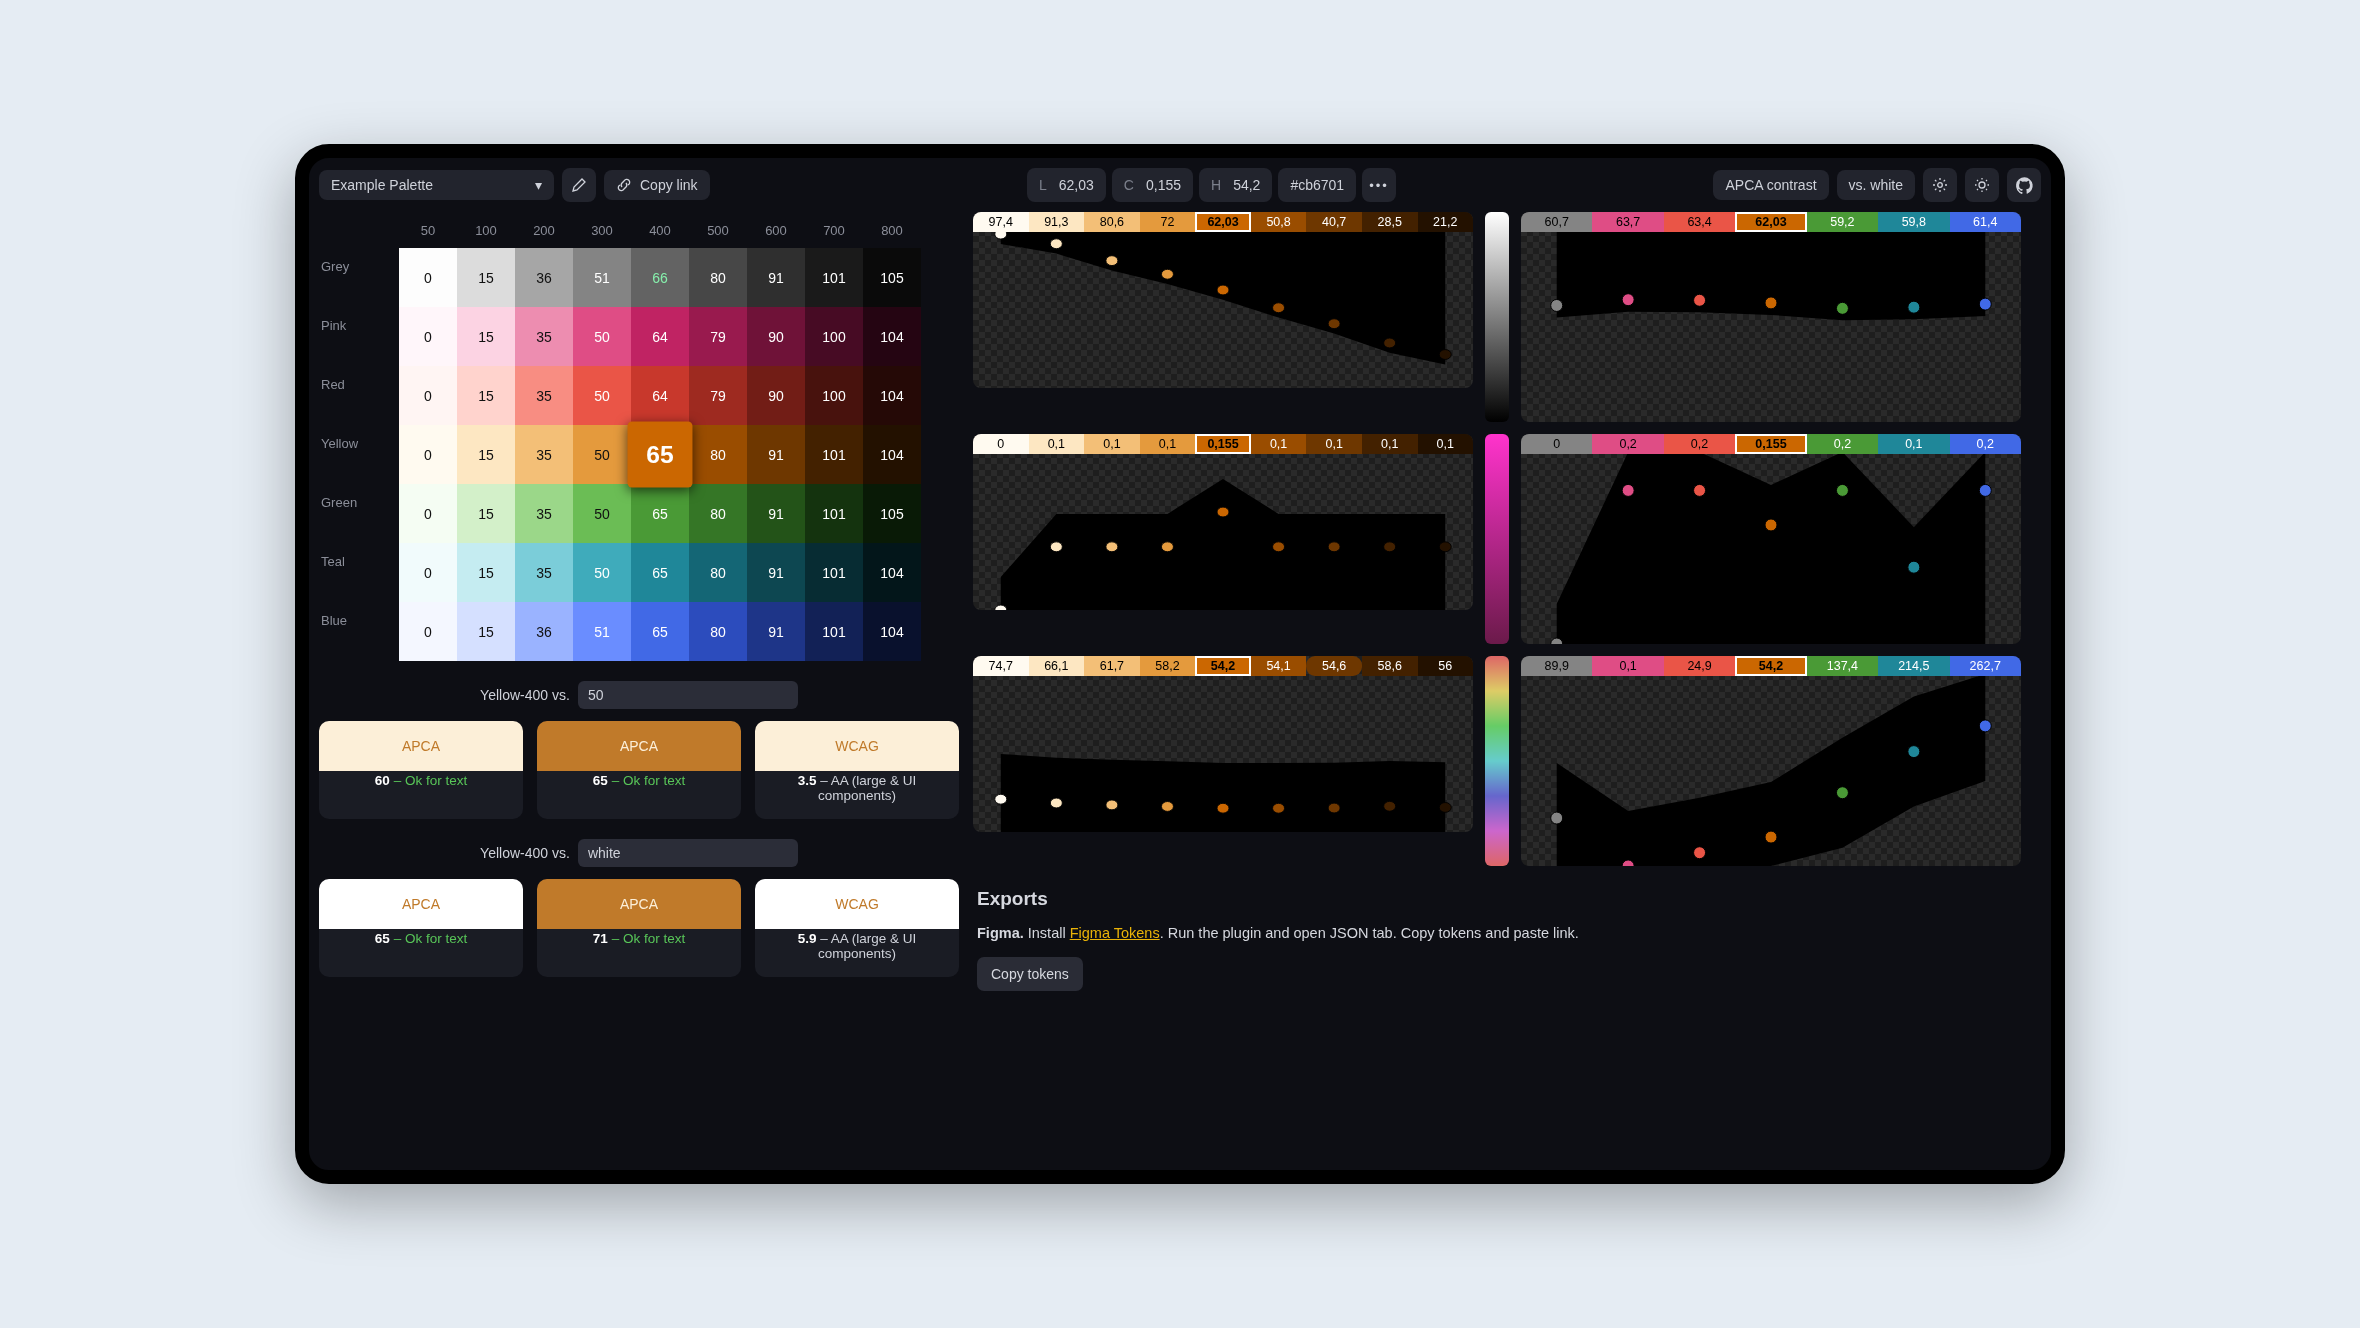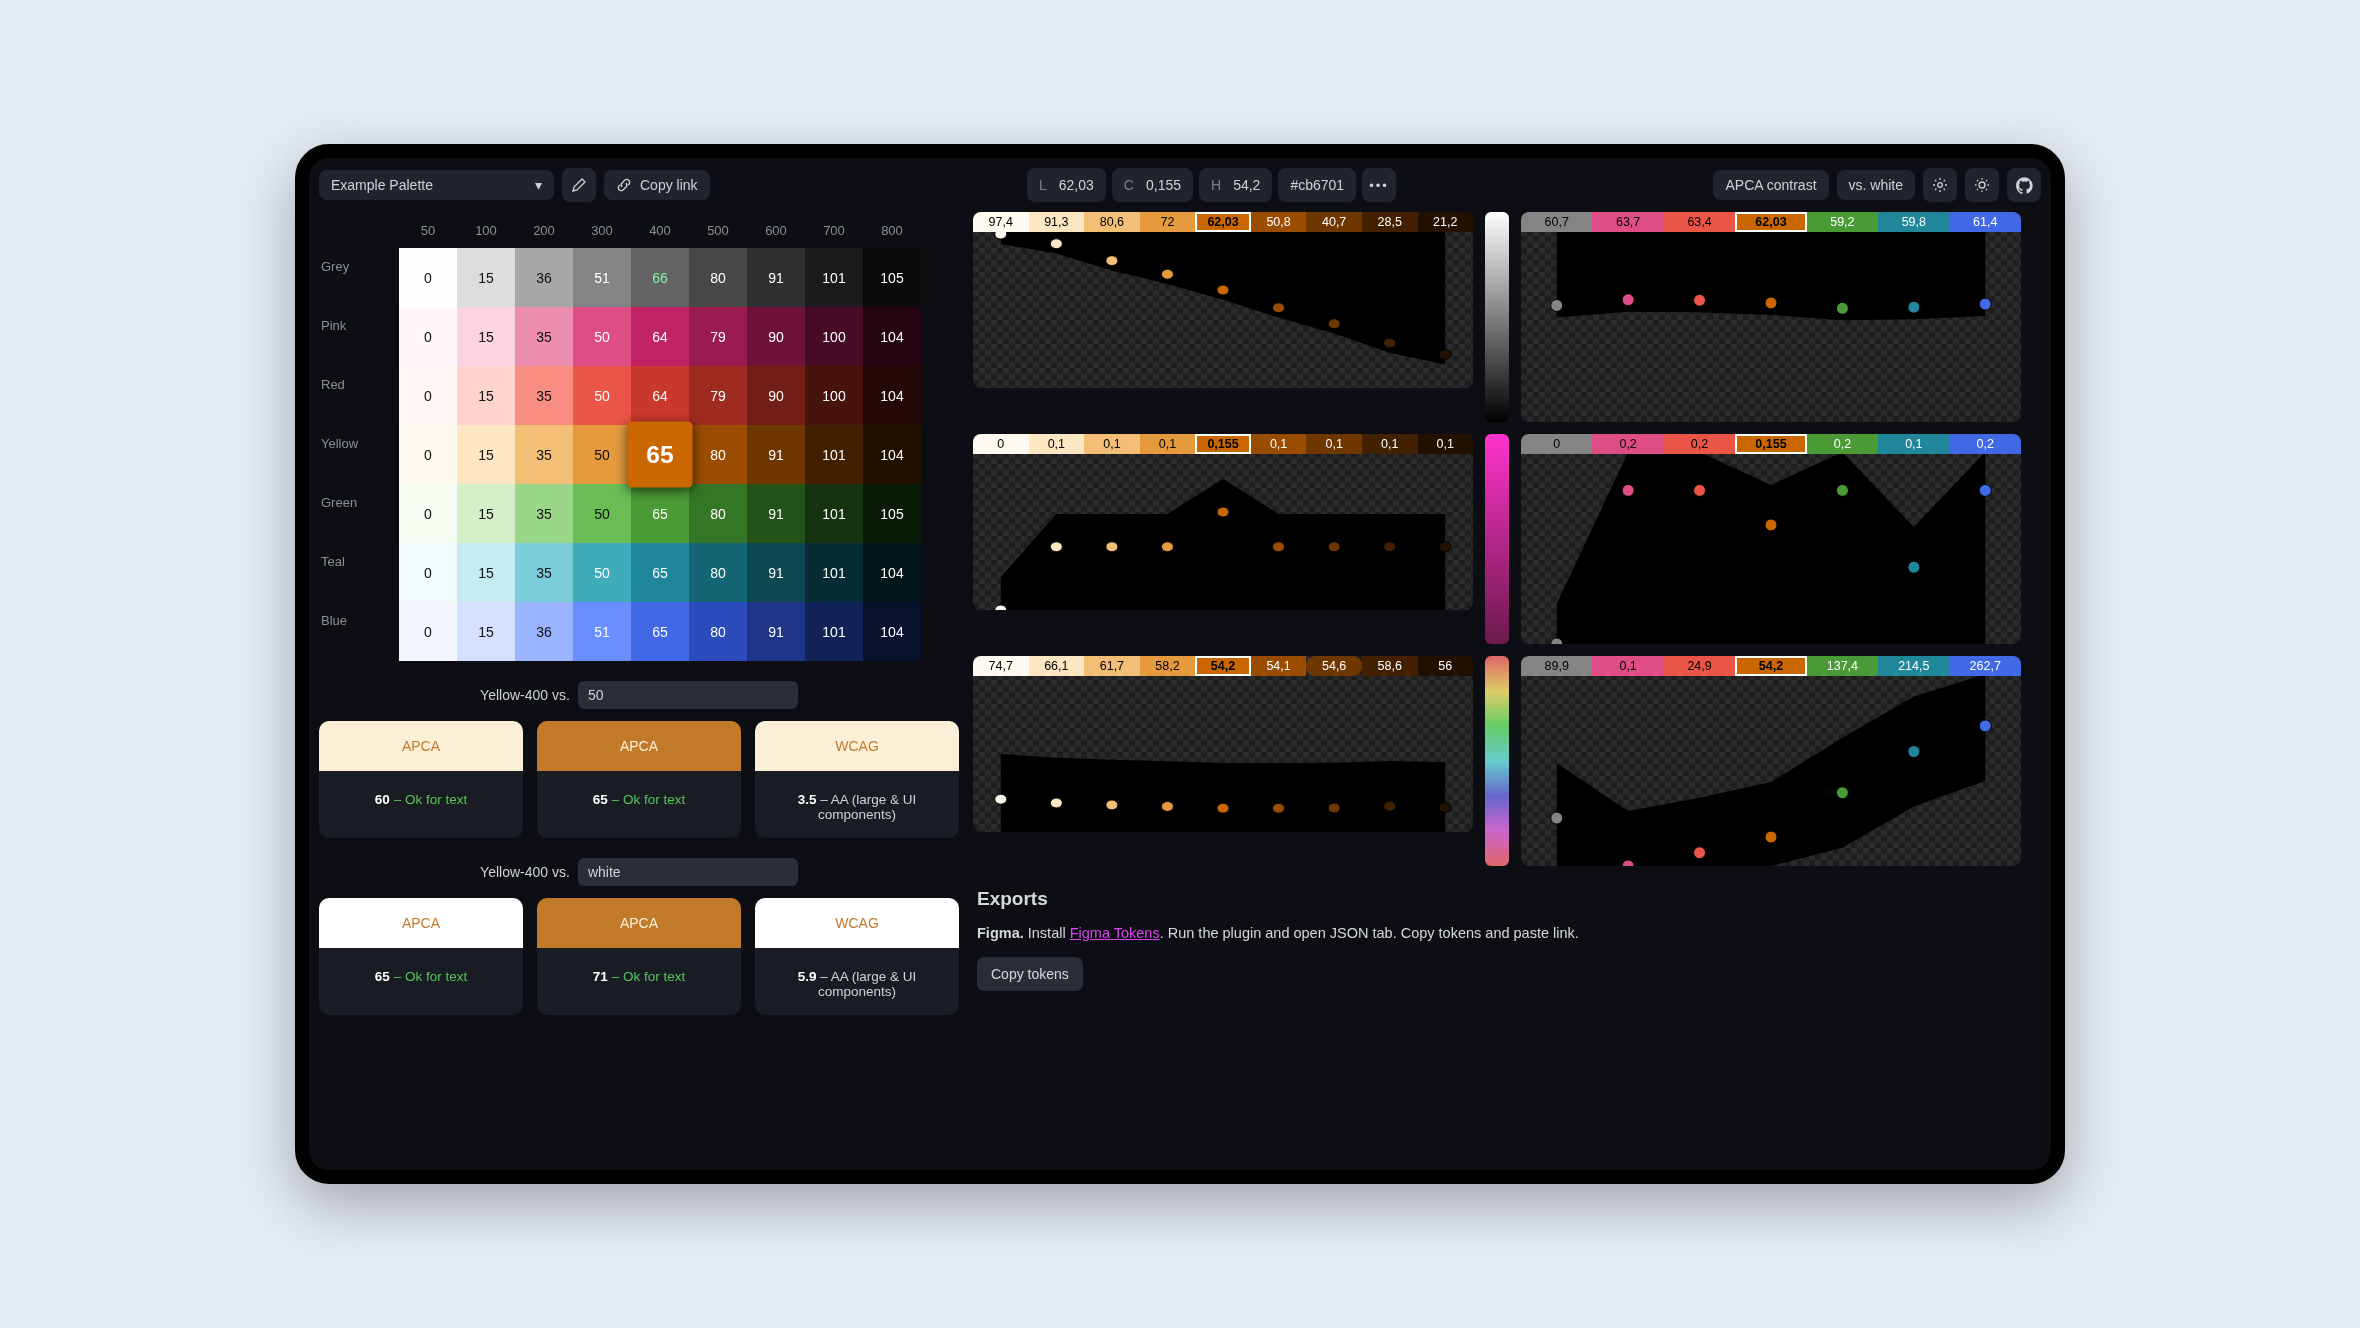--- a/index.html
+++ b/index.html
@@ -62,21 +62,21 @@
   .ptable .rowlab { justify-content:flex-start; padding-left:2px;}
   .ptable .cell { height:59px; display:flex; align-items:center; justify-content:center; font-size:14px;}
   .ptable .cell.sel { outline: none; font-weight:700; font-size:22px; transform:scale(1.12); border-radius:4px; box-shadow:0 3px 10px rgba(0,0,0,.6); z-index:2; position:relative;}
 
   
   .vs-line{ display:flex; align-items:center; justify-content:center; gap:8px; color:#cfd2da; font-size:14px;}
   .vs-line input{ background:#2b2d38; border:none; color:#cfd2da; padding:6px 10px; border-radius:6px; width:220px; font-size:14px;}
   .cards{ display:flex; gap:14px;}
   .card{ flex:1; background:#1a1c24; border-radius:10px; overflow:hidden; text-align:center;}
   .card .chip{ height:50px; display:flex; align-items:center; justify-content:center; font-size:14px;}
-  .card .res{ padding:12px 8px 16px; font-size:13.5px; color:#cfd2da;margin-top:9px;}
+  .card .res{ padding:2px 8px 16px; font-size:13.5px; color:#cfd2da;}
   .card .res b{ color:#fff;}
   .ok{ color:#58c558;}
   .chip-cream{ background:#fcefd8; color:#c07a2a;}
   .chip-orange{ background:#c07a2a; color:#fcefd8;}
   .chip-white{ background:#ffffff; color:#c07a2a;}
 
   
   .chartrow{ display:flex; gap:12px; }
   .panel{ position:relative; background:#000; border-radius:8px; overflow:hidden; }
   .panel.left-p{ width:500px; height:176px;}
@@ -97,21 +97,21 @@
     background-size:12px 12px;
     background-position:0 0,0 6px,6px -6px,-6px 0;
     background-color:#1e1e1e;
   }
   .dotpt{ stroke:#000; stroke-width:1;}
 
   
   .exports{ padding:10px 4px; color:#d6d8df;}
   .exports h3{ font-size:19px; font-weight:600; margin-bottom:12px;}
   .exports p{ font-size:14.5px; line-height:1.6; max-width:760px;}
-  .exports a{ color:#d946ef; text-decoration:underline;}
+  .exports a{ color:#eab308; text-decoration:underline;}
   .btn{ background:#2a2c36; color:#d6d8df; border:none; padding:9px 14px; border-radius:7px; font-size:14px; margin-top:12px; display:inline-block;}
 
   svg{ overflow:visible;}
 </style>
 </head>
 <body>
 
 <div style="position:relative;">
 <div class="monitor">
       <div class="screen">

